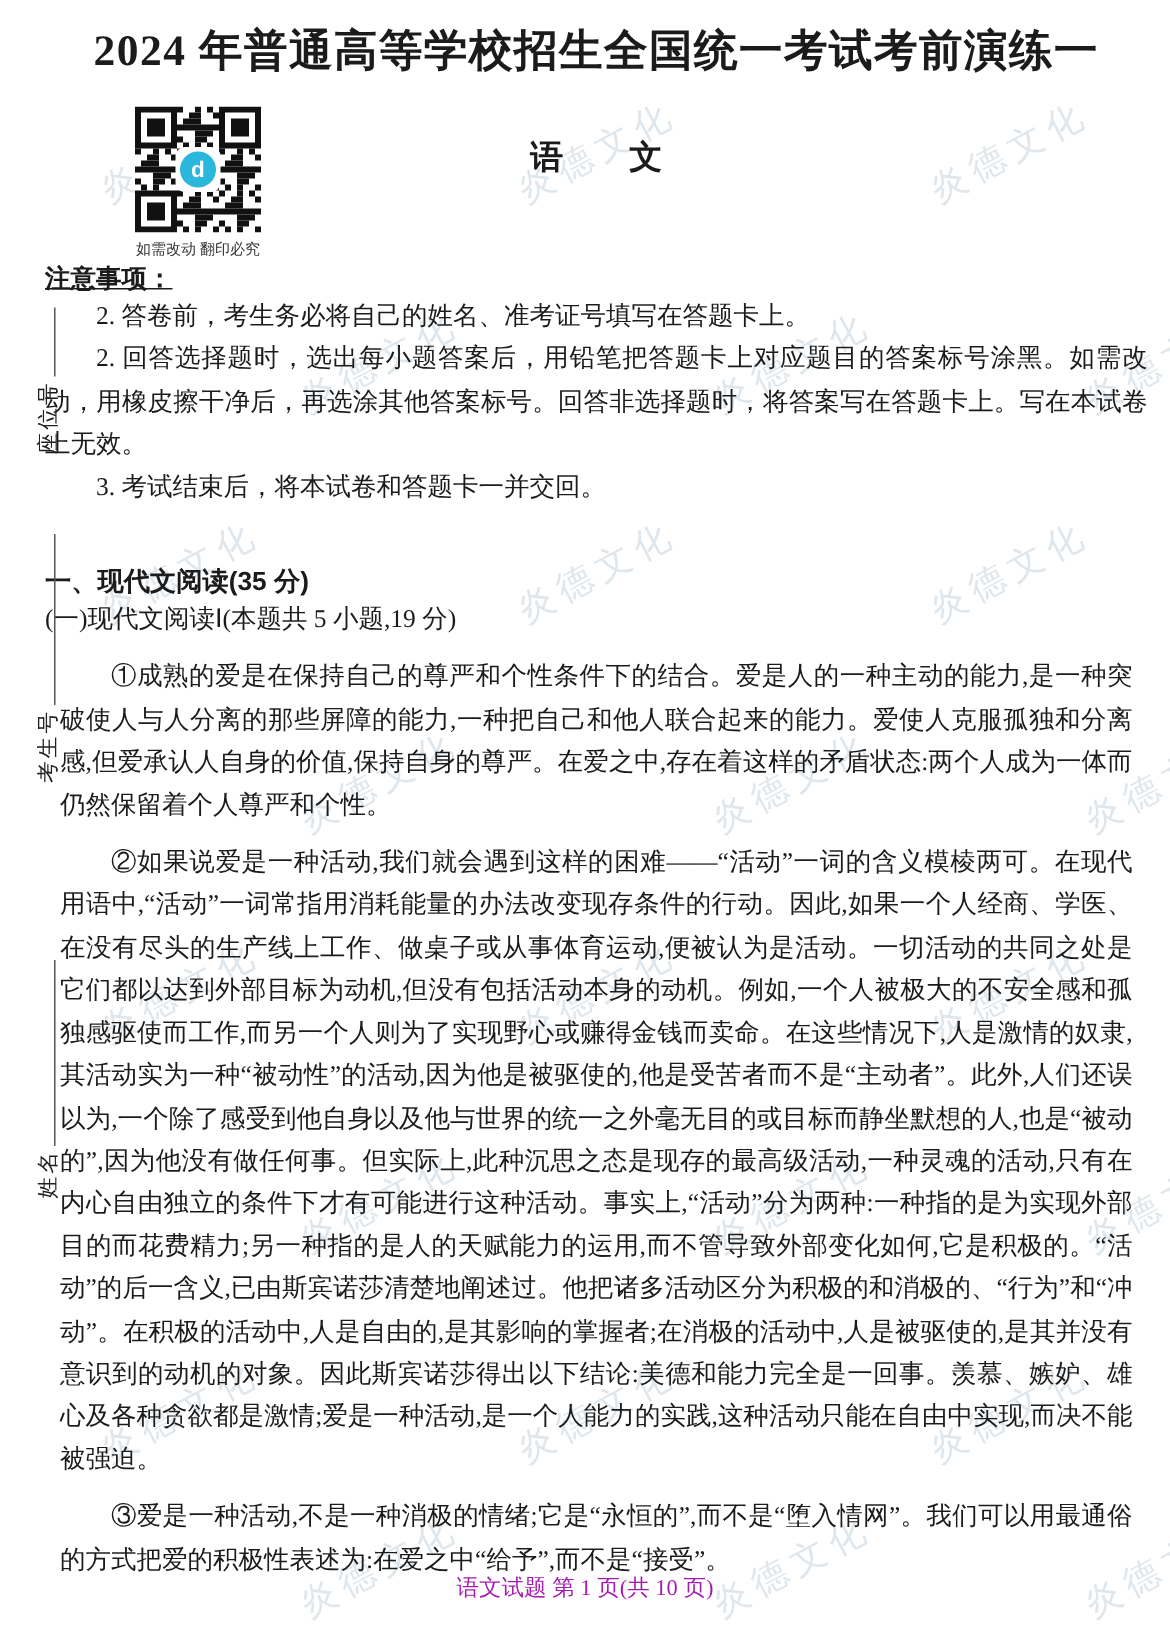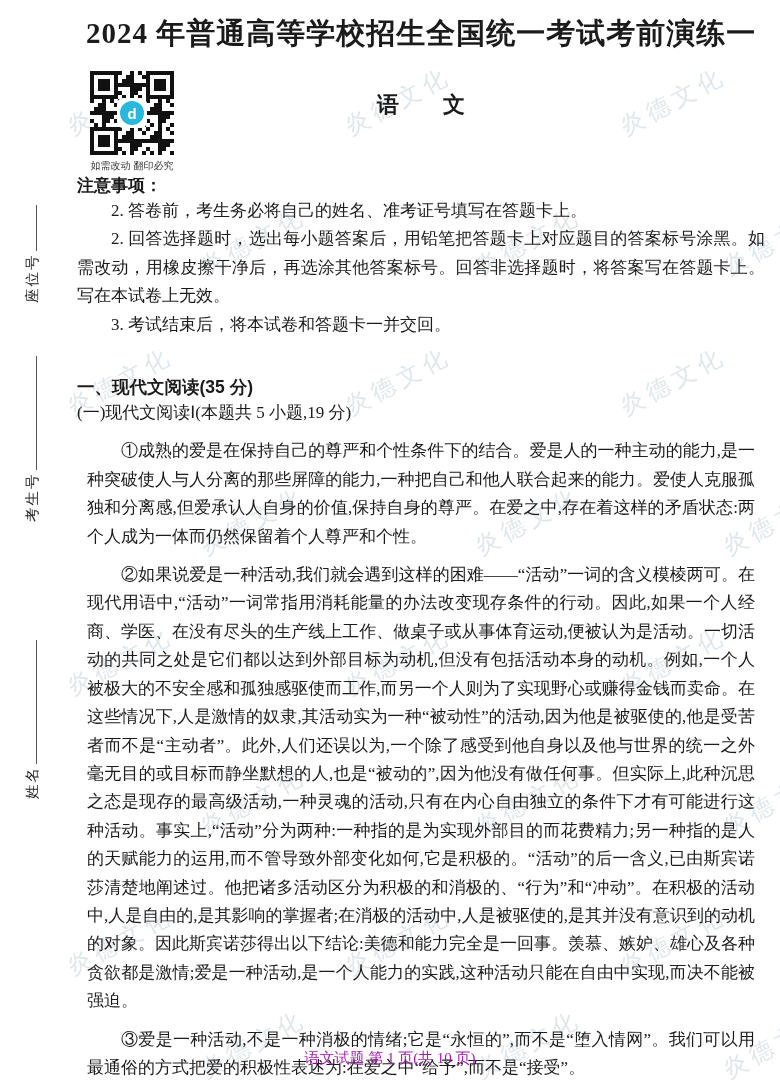--- a/index.html
+++ b/index.html
@@ -35,21 +35,21 @@
     z-index:2;
   }
   .side-label .rule{
     display:inline-block;
     border-bottom:1.2px solid #555;
     height:0.95em;
     margin-left:2px;
     vertical-align:baseline;
   }
   
-  .content{position:relative;z-index:1;padding:0 15px 0 77px;}
+  .content{position:relative;z-index:1;padding:0 15px 0 30px;}
   .exam-title{
     margin:14px 0 0 0;
     text-align:center;
     font-size:29px;
     font-weight:bold;
     letter-spacing:1px;
     font-family:"Liberation Serif", serif;
   }
   .subject-title{
     margin:36px 0 0 0;
@@ -90,20 +90,21 @@
     font-family:"Liberation Sans", sans-serif;
     white-space:nowrap;
   }
   
   .notice{margin-top:54px;}
   .notice-heading{
     font-family:"Liberation Sans", sans-serif;
     font-weight:bold;
     font-size:17px;
     margin:0;
+    text-decoration:underline;
   }
   .para{
     margin:0;
     font-size:17px;
     line-height:28.4px;
     text-align:justify;
     text-indent:2em;
   }
   
   .part-heading{

